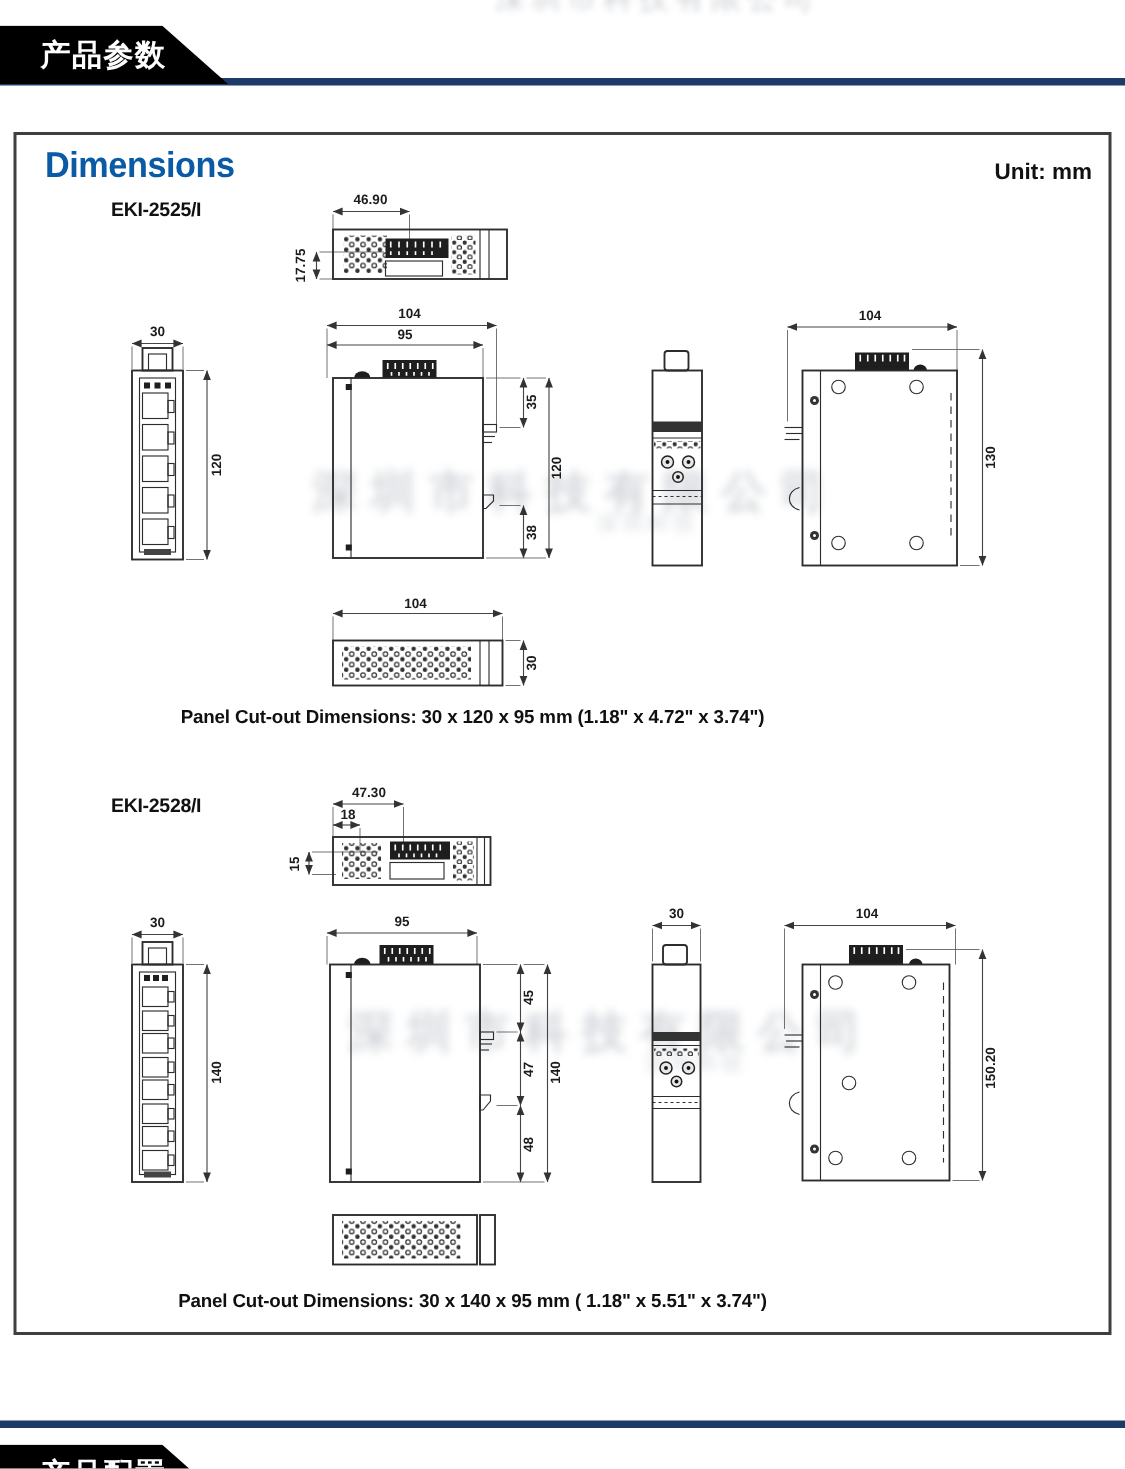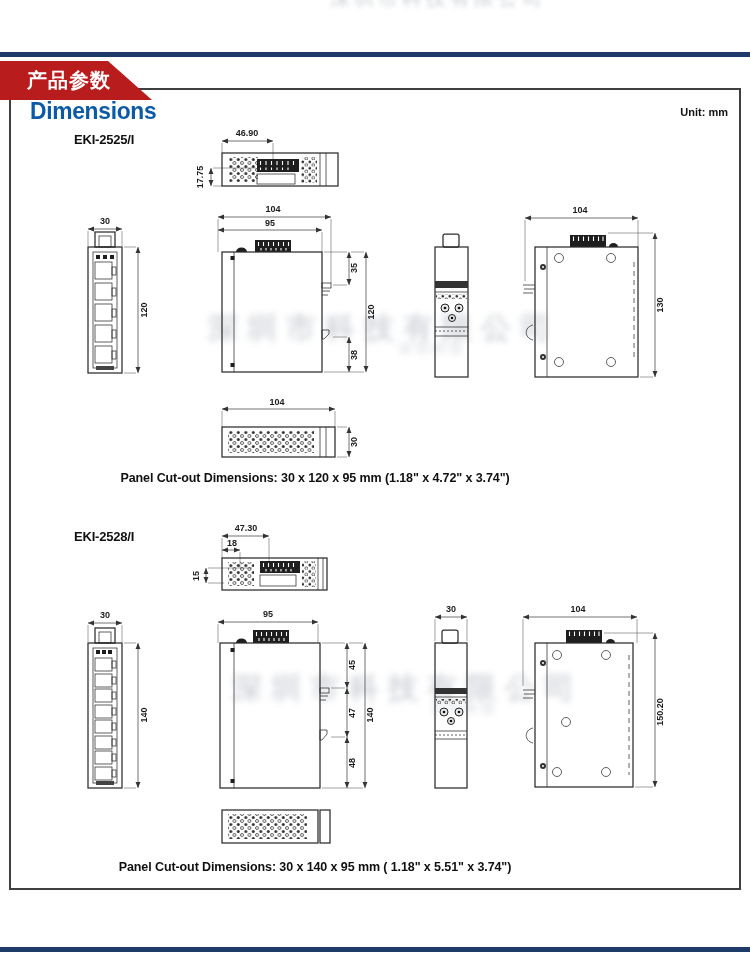--- a/index.html
+++ b/index.html
@@ -3,35 +3,35 @@
 <meta charset="utf-8">
 <style>
   html,body{margin:0;padding:0;}
   body{
     width:750px;height:979px;position:relative;overflow:hidden;background:#ffffff;
     font-family:"Liberation Sans",sans-serif;
   }
   
   .band-line{position:absolute;left:0;width:750px;height:5px;background:#1e3a69;}
   .band-tab{
-    position:absolute;left:0;width:162px;height:39px;background:#b91c1c;color:#fff;
+    position:absolute;left:0;width:162px;height:39px;background:#000000;color:#fff;
     clip-path:polygon(0 0,108px 0,152px 100%,0 100%);
-    display:flex;align-items:center;z-index:2;margin-top:44px;
+    display:flex;align-items:center;z-index:2;
   }
   .band-tab span{padding-left:27px;font-size:20px;font-weight:bold;letter-spacing:1px;}
   
   .content-box{
     position:absolute;left:9px;top:88px;width:732px;height:802px;
     border:2px solid #3f3f3f;box-sizing:border-box;background:transparent;
   }
   .dim-title{
     position:absolute;left:30px;top:97px;color:#0a5aa5;font-size:24px;font-weight:bold;
     transform:scaleX(.95);transform-origin:left;letter-spacing:-.3px;
   }
-  .unit-label{position:absolute;right:22px;top:106px;font-size:11px;font-weight:bold;color:#111;}
+  .unit-label{position:absolute;right:22px;top:106px;font-size:15px;font-weight:bold;color:#111;}
   .model-label{position:absolute;left:30px;font-size:13px;font-weight:bold;color:#111;letter-spacing:-.2px;padding-left:44px;}
   .caption{
     position:absolute;left:9px;width:612px;text-align:center;
     font-size:12.5px;font-weight:bold;color:#101010;letter-spacing:-.1px;
   }
   
   .wm{position:absolute;color:#8b93a0;filter:blur(3px);opacity:.38;white-space:nowrap;pointer-events:none;}
   .wm-big{font-size:30px;letter-spacing:9px;font-weight:bold;}
   .wm-small{font-size:14px;letter-spacing:3px;}
   .wm-top{top:-15px;left:330px;font-size:20px;letter-spacing:4px;opacity:.45;filter:blur(2px);}

